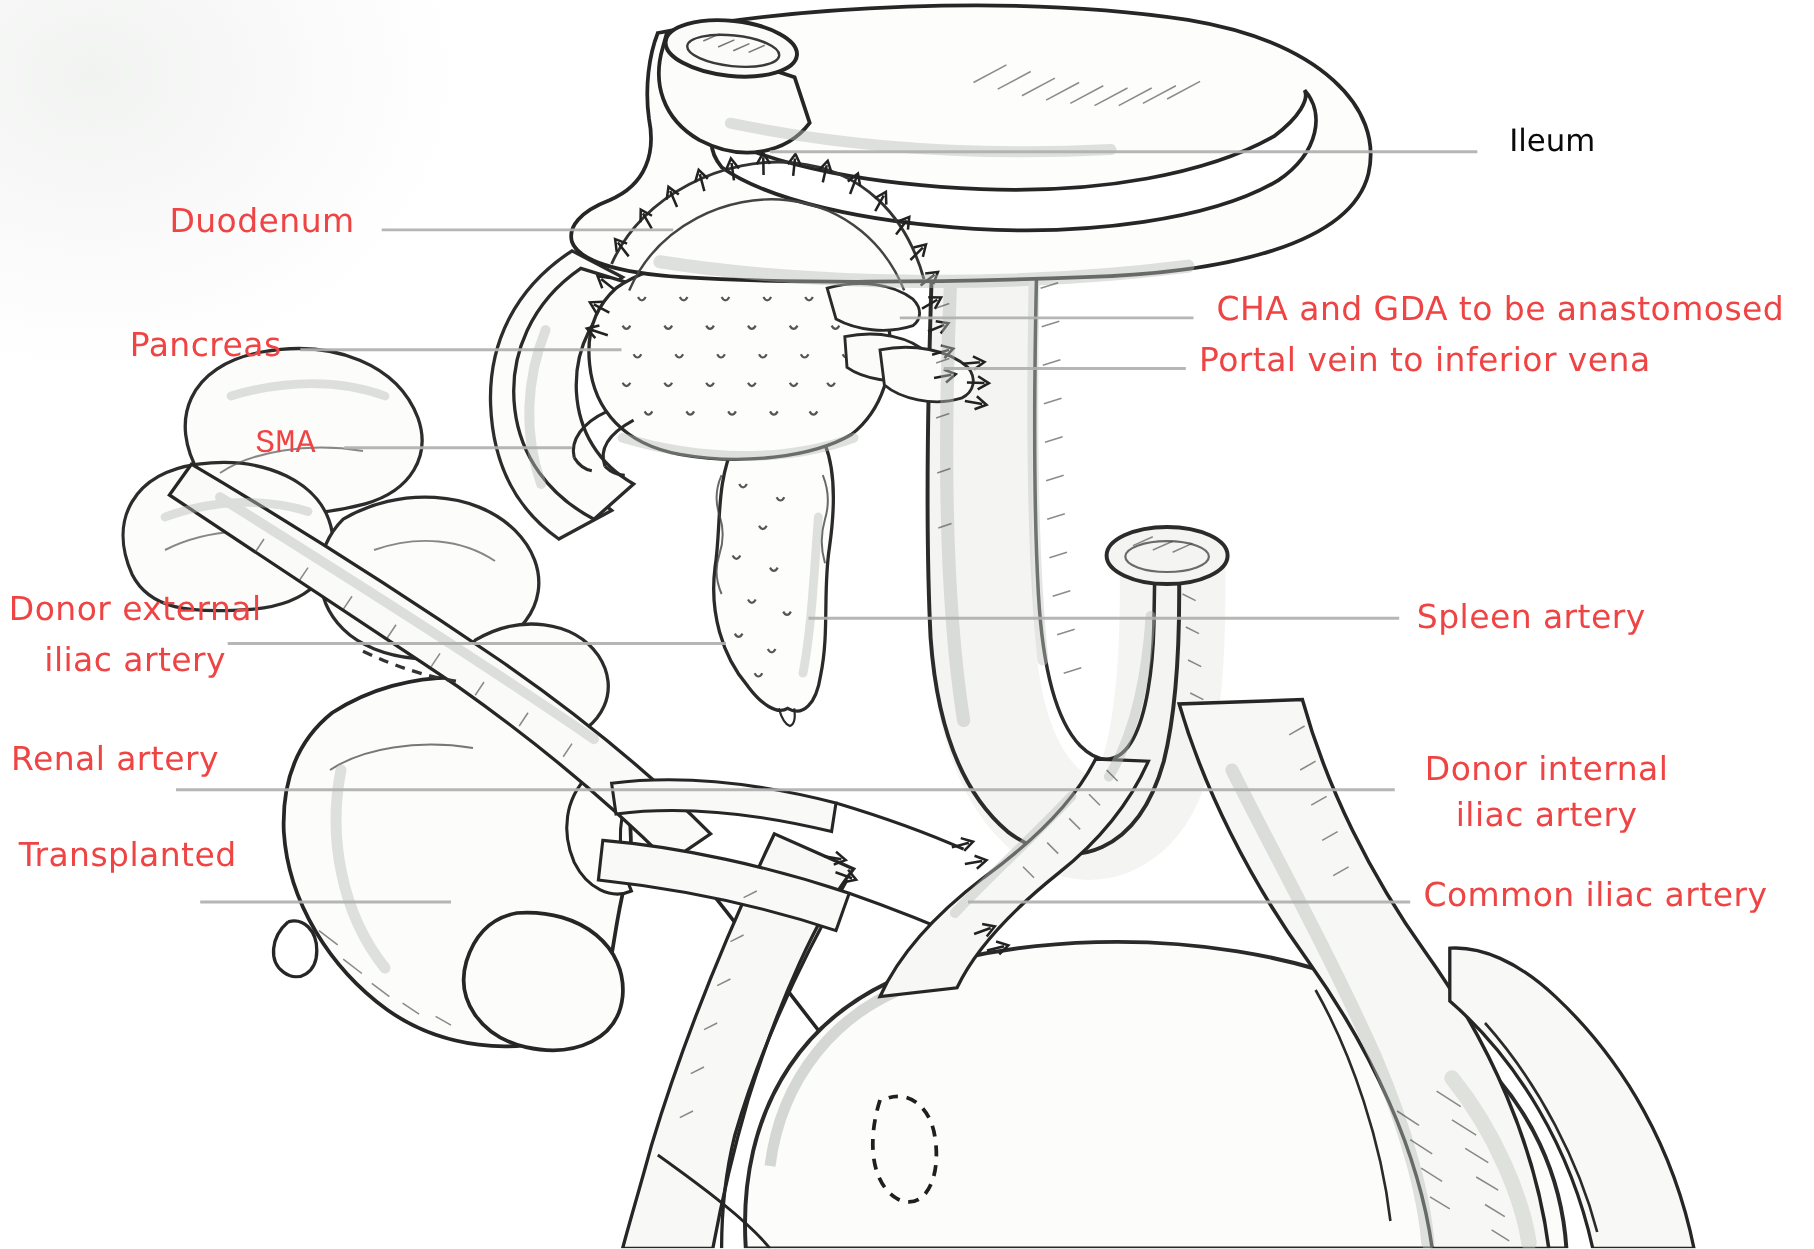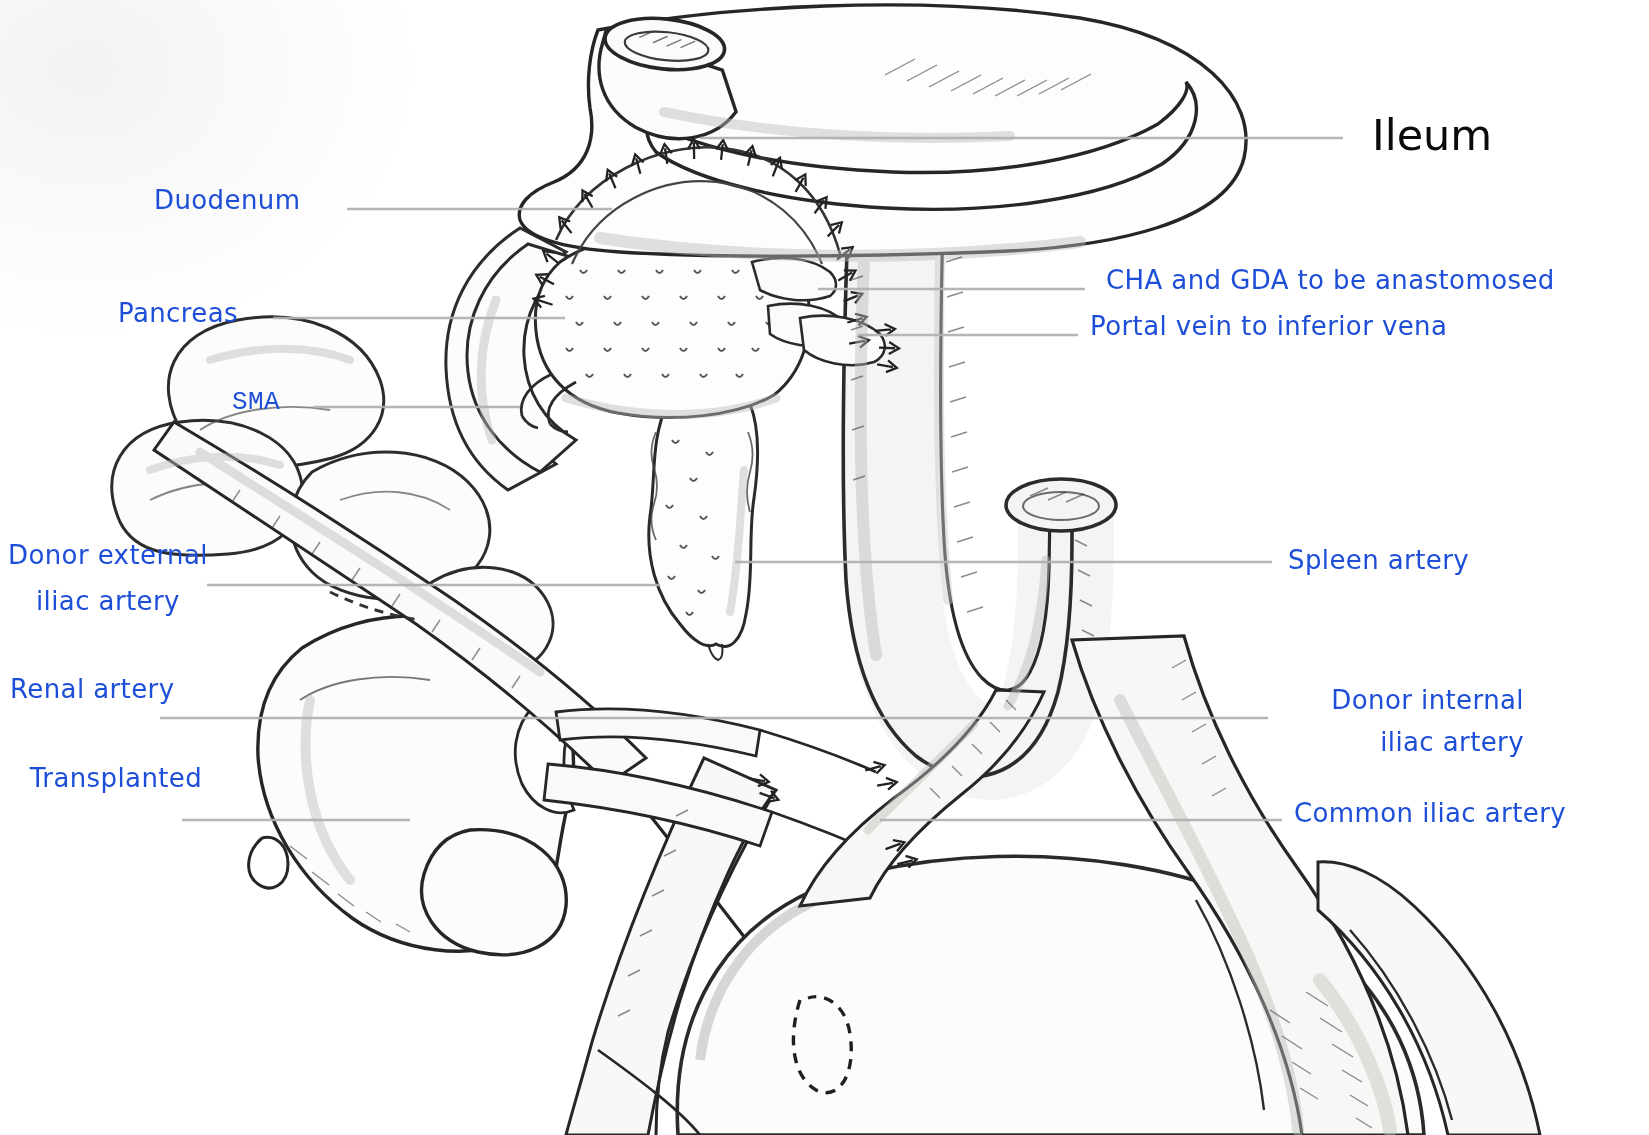--- a/index.html
+++ b/index.html
@@ -9,34 +9,34 @@
     font-family:"DejaVu Sans", sans-serif;
   }
   #stage .wash{
     position:absolute;left:0;top:0;width:420px;height:340px;
     background:radial-gradient(ellipse at 20% 20%, rgba(230,233,230,.55), rgba(255,255,255,0) 70%);
     pointer-events:none;
   }
   svg.sketch{position:absolute;left:0;top:0;}
   .lbl{
     position:absolute;
-    color:#1d4ed8;
-    font-size:26px;
+    color:#ef4444;
+    font-size:30px;
     letter-spacing:.4px;
     line-height:1.0;
     white-space:nowrap;
   }
   .lbl .ln{display:block;}
   .lh46 .ln{line-height:46px;text-align:center;}
   .lh44 .ln{line-height:44px;}
   .lh42 .ln{line-height:42px;}
   .center{text-align:center;}
   .lbl-ileum{
     color:#0a0a0a;
-    font-size:43px;
+    font-size:28px;
     letter-spacing:0px;
     text-align:center;
   }
 </style>
 </head>
 <body>
 
 <div id="stage">
   <div class="wash"></div>
 
@@ -348,19 +348,19 @@
   <div class="lbl lh44 center" style="left:4px;top:756px;width:224px;">
     <span class="ln">Transplanted</span>
   </div>
 
   <div class="lbl" style="left:1106px;top:267px;">CHA and GDA to be anastomosed</div>
 
   <div class="lbl" style="left:1090px;top:313px;">Portal vein to inferior vena</div>
 
   <div class="lbl" style="left:1288px;top:547px;">Spleen artery</div>
 
-  <div class="lbl lh42 center" style="left:1288px;top:679px;width:236px;text-align:right;">
+  <div class="lbl lh42 center" style="left:1288px;top:679px;width:236px;">
     <span class="ln">Donor internal</span>
     <span class="ln">iliac artery</span>
   </div>
 
   <div class="lbl" style="left:1294px;top:800px;">Common iliac artery</div>
 </div>
 
 </body></html>

